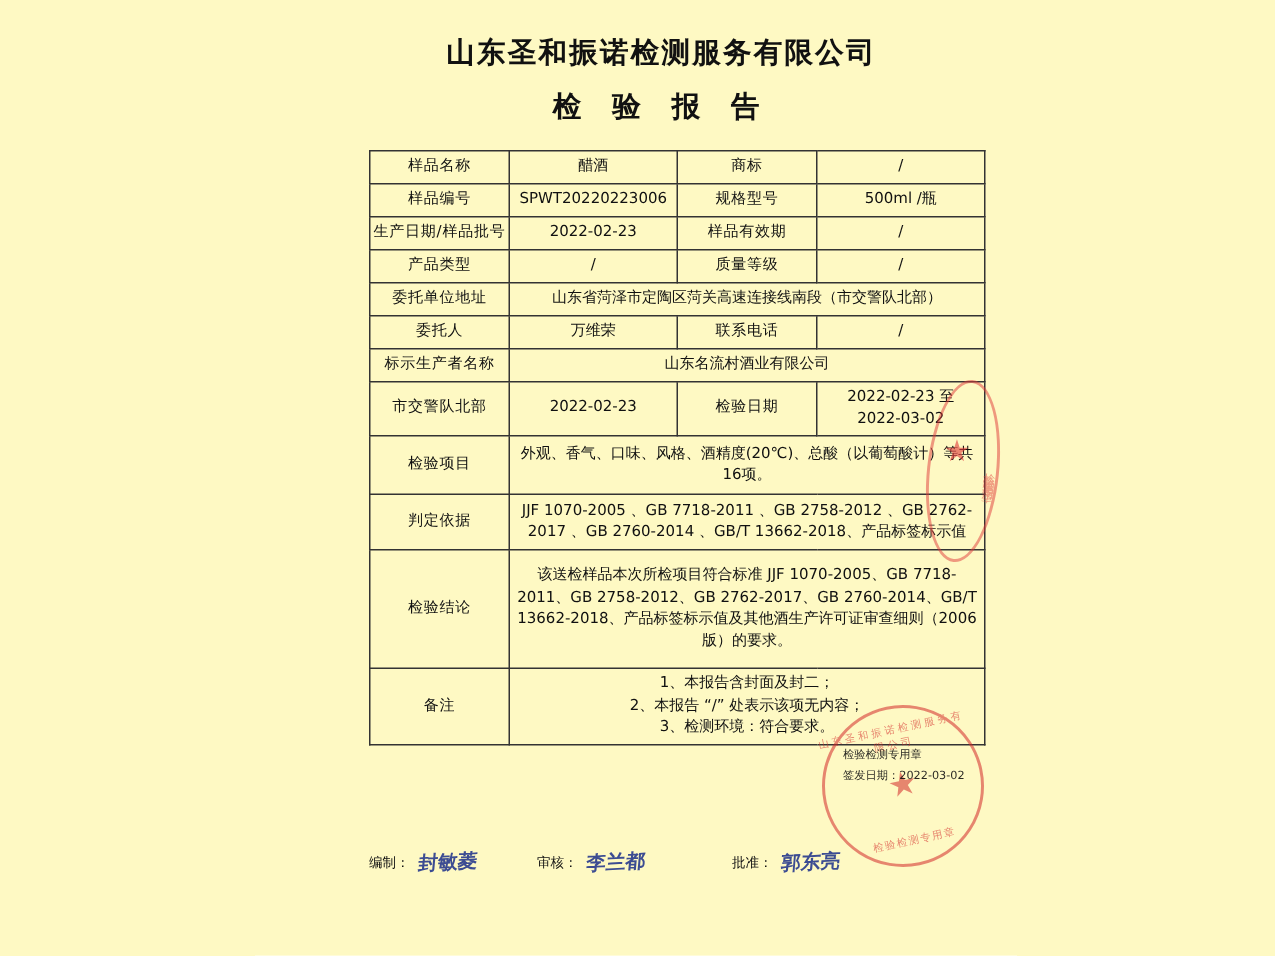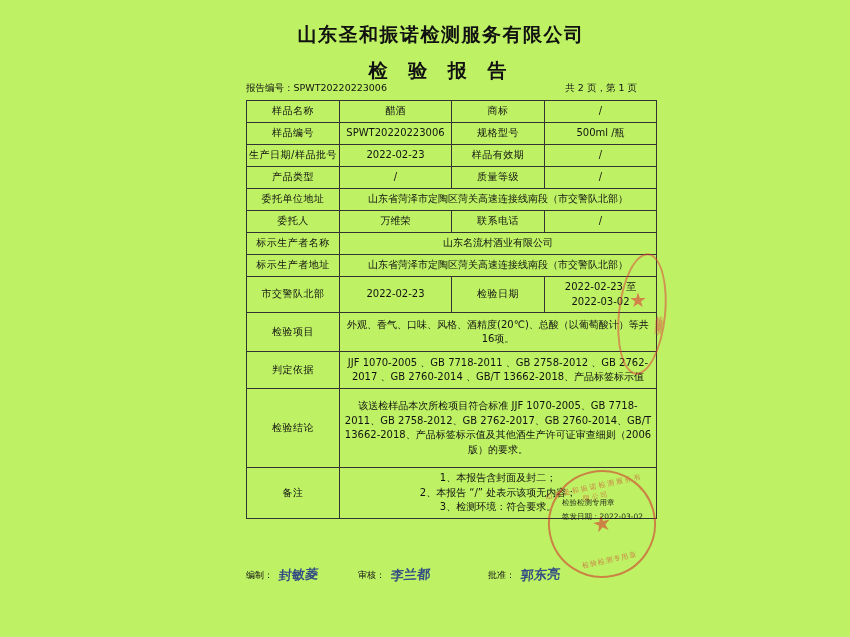--- a/index.html
+++ b/index.html
@@ -6,21 +6,21 @@
   body{
     width:850px;height:637px;
     background:#ffffff;
     font-family:"DejaVu Sans","Liberation Sans",sans-serif;
     color:#1a1a1a;
     overflow:hidden;
   }
   .page{
     position:relative;
     width:850px;height:637px;
-    background:#bef264;
+    background:#fef9c3;
     box-sizing:border-box;
   }
   .doc{
     position:absolute;
     left:246px; top:22px;
     width:390px;
   }
   .title1{
     text-align:center;
     font-family:"DejaVu Serif","Liberation Serif",serif;
@@ -175,26 +175,20 @@
 </head>
 <body>
 
 <div class="page">
 
   <div class="doc">
     <div class="title1">山东圣和振诺检测服务有限公司</div>
     <div class="title2">检 验 报 告</div>
   </div>
 
-  <div class="metarow">
-    <div class="left">
-      <span>报告编号：</span><span>SPWT20220223006</span>
-    </div>
-    <div class="right">共 2 页，第 1 页</div>
-  </div>
 
   <table class="main">
     <tbody>
       <tr>
         <td class="lbl">样品名称</td>
         <td class="val">醋酒</td>
         <td class="lbl2">商标</td>
         <td class="val2">/</td>
       </tr>
       <tr>
@@ -222,24 +216,20 @@
       </tr>
       <tr>
         <td class="lbl">委托人</td>
         <td class="val">万维荣</td>
         <td class="lbl2">联系电话</td>
         <td class="val2">/</td>
       </tr>
       <tr>
         <td class="lbl">标示生产者名称</td>
         <td class="wide" colspan="3">山东名流村酒业有限公司</td>
-      </tr>
-      <tr>
-        <td class="lbl">标示生产者地址</td>
-        <td class="wide" colspan="3">山东省菏泽市定陶区菏关高速连接线南段（市交警队北部）</td>
       </tr>
 
       <tr>
         <td class="lbl">市交警队北部</td>
         <td class="val">2022-02-23</td>
         <td class="lbl2">检验日期</td>
         <td class="val2" style="white-space:pre-line;">2022-02-23 至
 2022-03-02</td>
       </tr>
 

